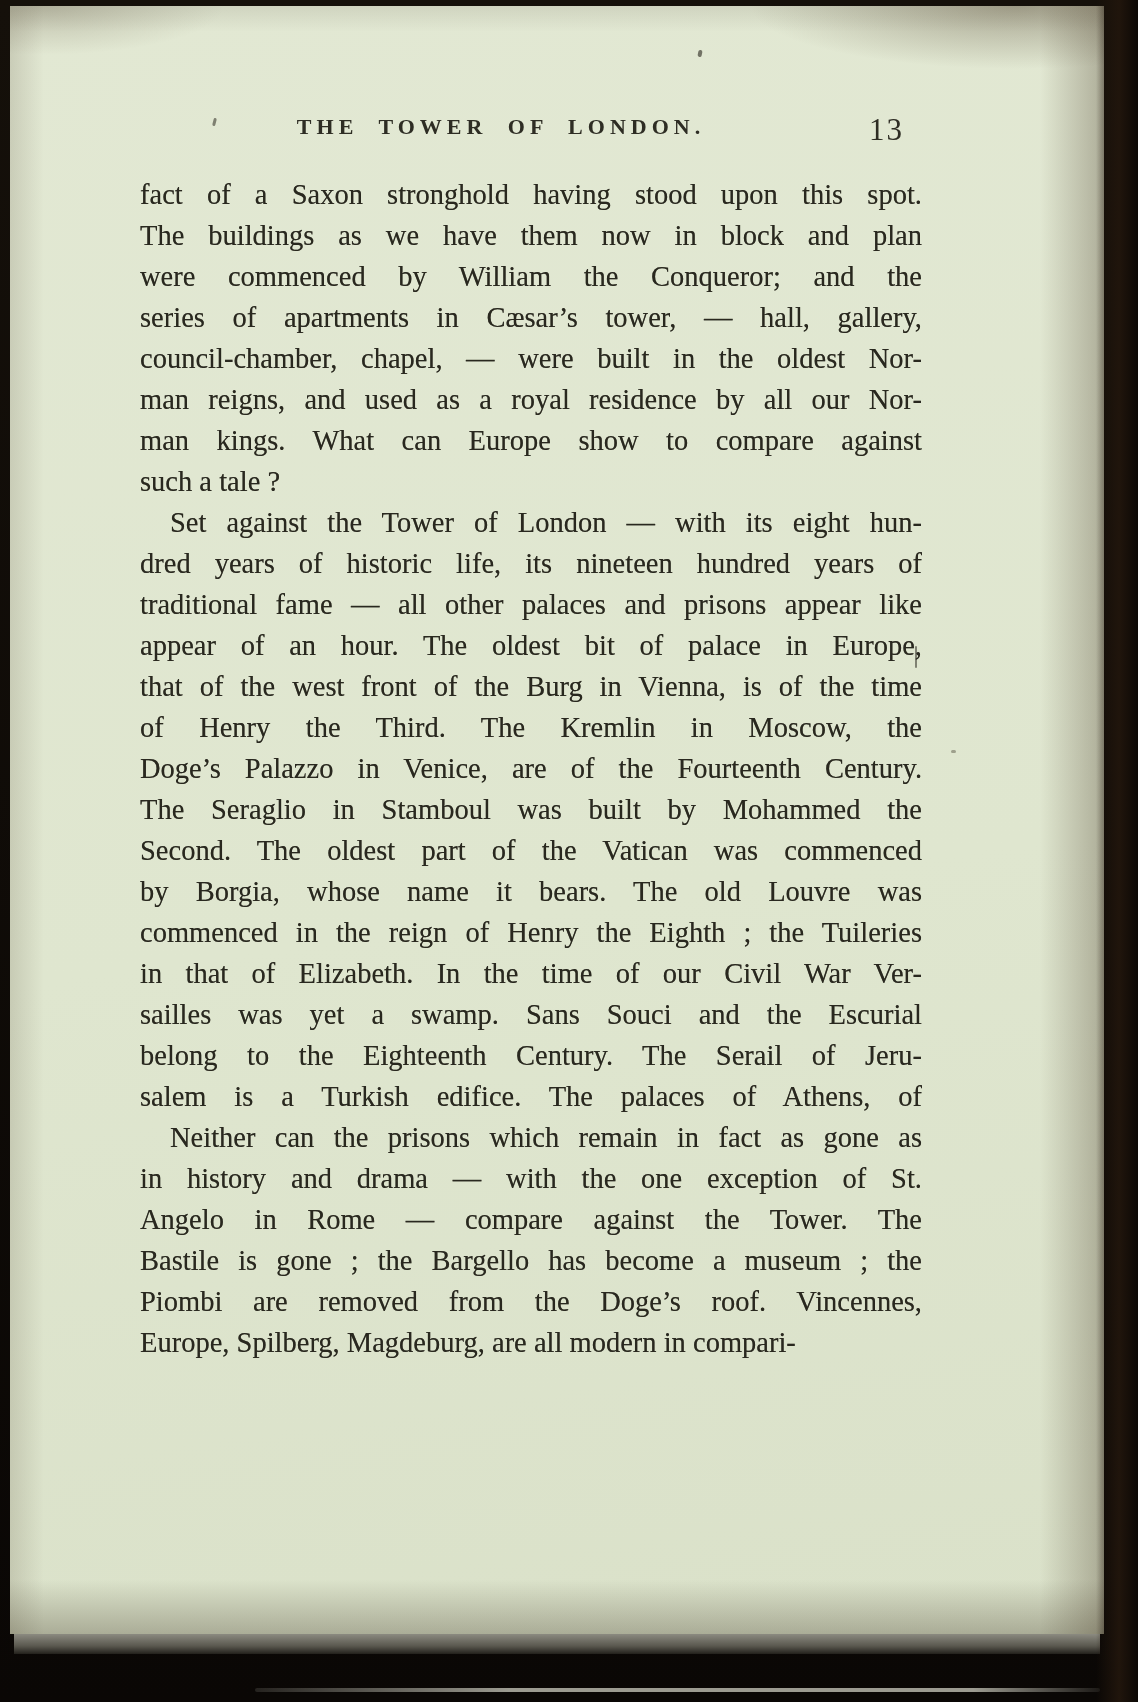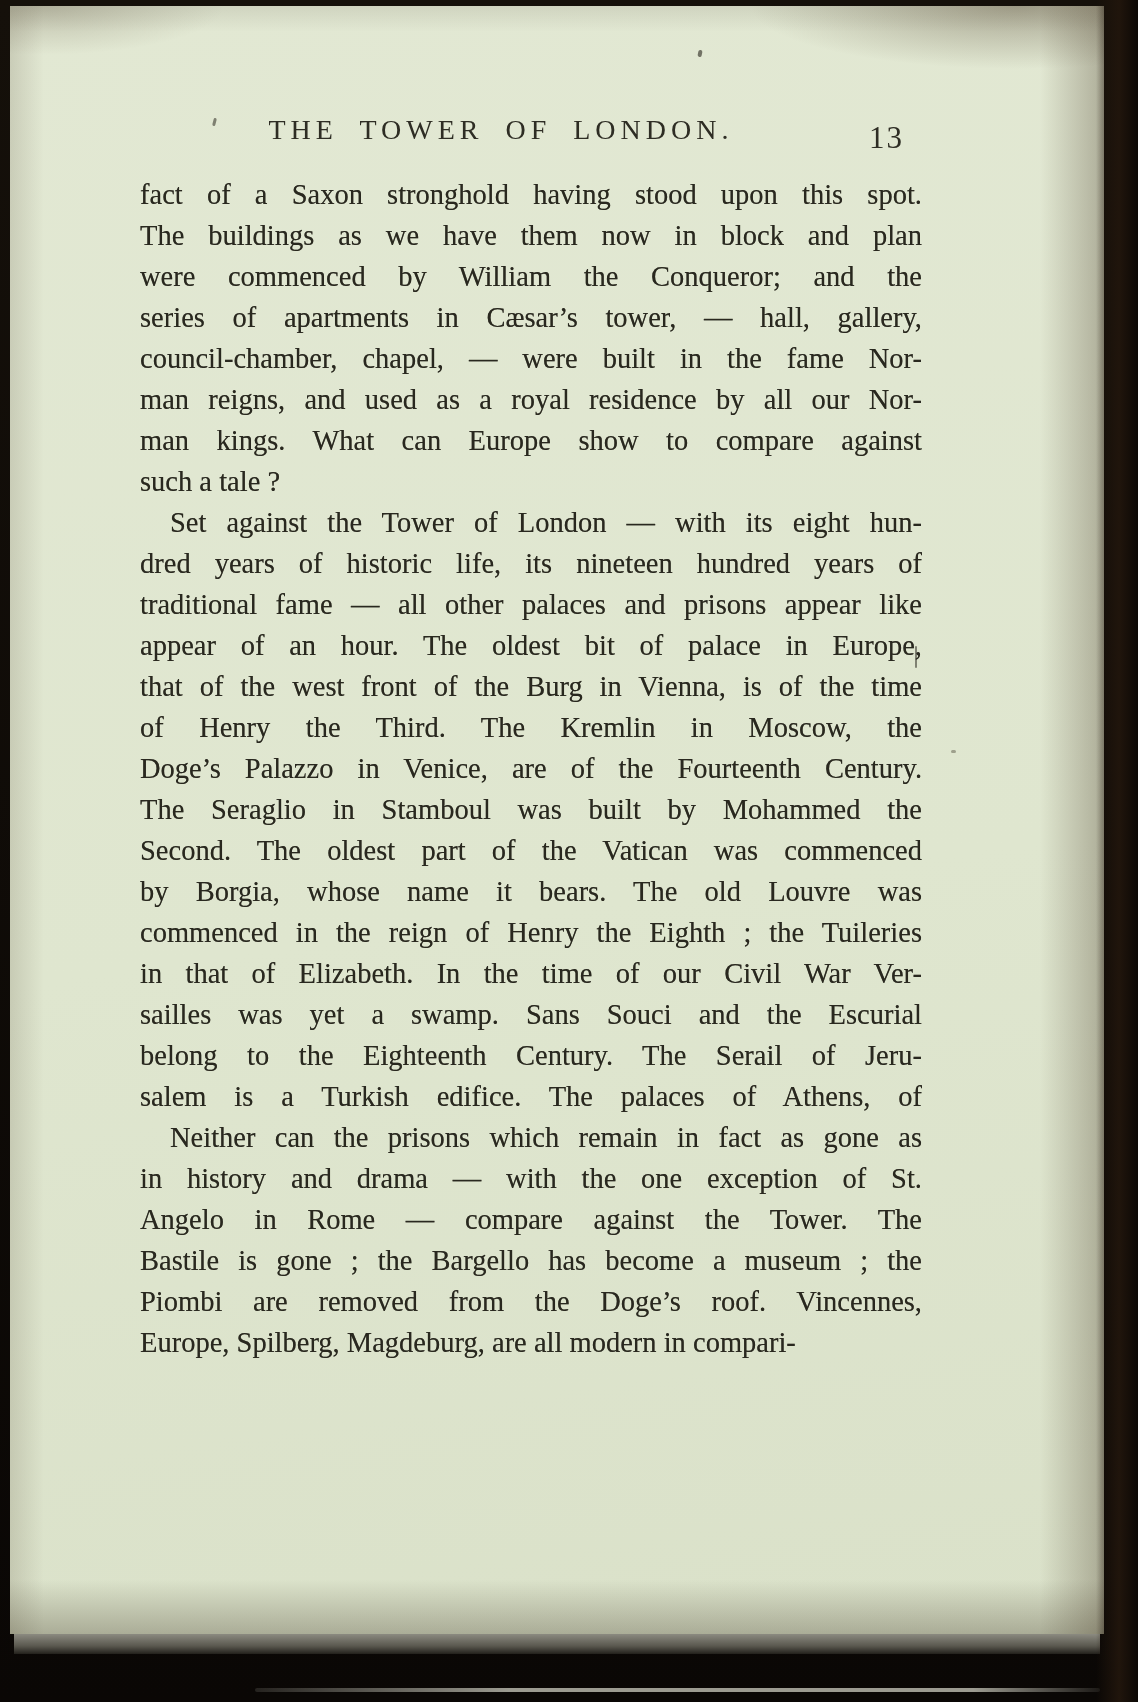--- a/index.html
+++ b/index.html
@@ -63,34 +63,33 @@
     top: 108px;
     width: 782px;
     height: 44px;
     color: #2b2a22;
   }
   .running-title {
     position: absolute;
     left: 0;
     right: 60px;
     text-align: center;
-    font-size: 28px;
-    font-weight: 400;
+    font-size: 22px;
+    font-weight: 700;
     letter-spacing: 5px;
     word-spacing: 10px;
     color: #2e2d24;
   }
   .page-number {
     position: absolute;
     right: 18px;
     top: -2px;
     font-size: 31px;
     letter-spacing: 2px;
     color: #2e2d24;
-    margin-top: 8px;
   }
   .page-body {
     position: absolute;
     left: 130px;
     top: 168px;
     width: 782px;
     color: #29281f;
     font-size: 28.5px;
     text-shadow: 0 0 0.5px rgba(41,40,31,0.55);
     font-family: Liberation Serif, serif;
@@ -159,21 +158,21 @@
     <div class="header">
       <div class="running-title">THE TOWER OF LONDON.</div>
       <div class="page-number">13</div>
     </div>
 
     <div class="page-body">
         <div class="line">fact of a Saxon stronghold having stood upon this spot.</div>
         <div class="line">The buildings as we have them now in block and plan</div>
         <div class="line">were commenced by William the Conqueror; and the</div>
         <div class="line">series of apartments in Cæsar’s tower, — hall, gallery,</div>
-        <div class="line">council-chamber, chapel, — were built in the fame Nor-</div>
+        <div class="line">council-chamber, chapel, — were built in the oldest Nor-</div>
         <div class="line">man reigns, and used as a royal residence by all our Nor-</div>
         <div class="line">man kings.  What can Europe show to compare against</div>
         <div class="line last">such a tale ?</div>
         <div class="line indent">Set against the Tower of London — with its eight hun-</div>
         <div class="line">dred years of historic life, its nineteen hundred years of</div>
         <div class="line">traditional fame — all other palaces and prisons appear like</div>
         <div class="line">appear of an hour.  The oldest bit of palace in Europe,</div>
         <div class="line">that of the west front of the Burg in Vienna, is of the time</div>
         <div class="line">of Henry the Third.  The Kremlin in Moscow, the</div>
         <div class="line">Doge’s Palazzo in Venice, are of the Fourteenth Century.</div>

